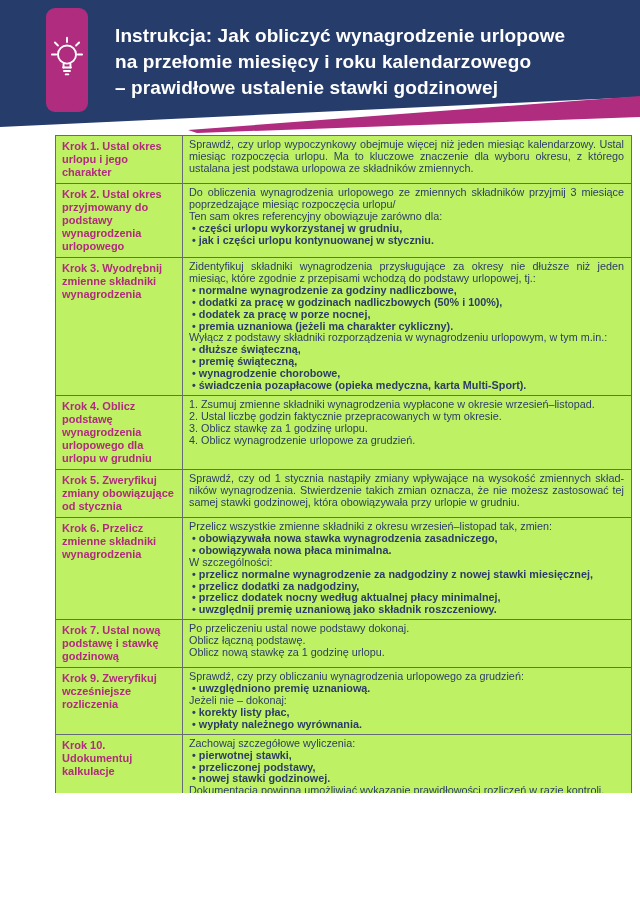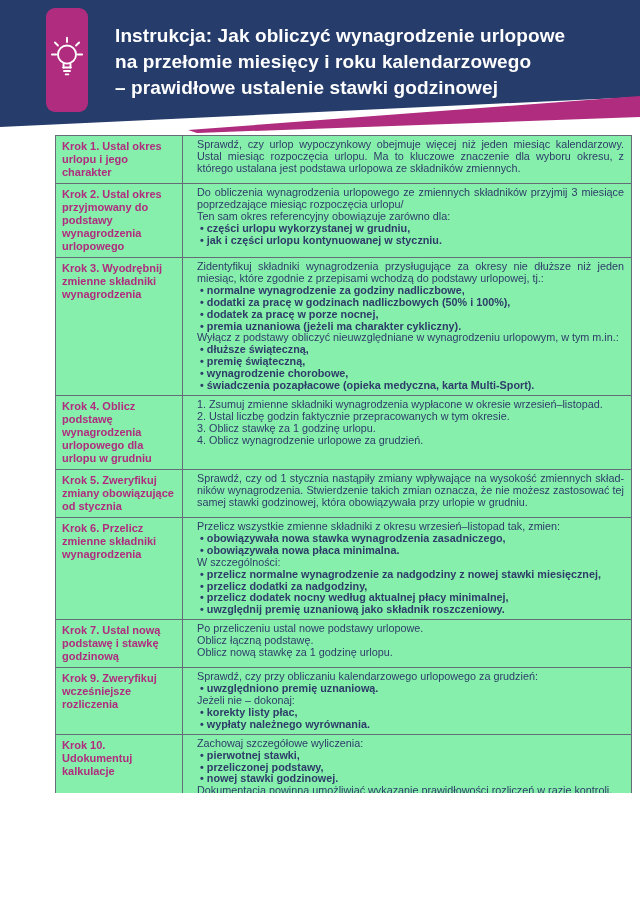--- a/index.html
+++ b/index.html
@@ -41,32 +41,32 @@
   }
 
   
   table.steps{
     position:absolute;left:55px;top:135px;width:577px;
     border-collapse:collapse;table-layout:fixed;
   }
   table.steps td{
     border:1px solid var(--border);
     vertical-align:top;
-    background:#86efac;
+    background:#bef264;
   }
   td.step{
     width:127px;
     color:var(--magenta);font-weight:bold;
     font-size:11px;line-height:13px;
     padding:4px 4px 4px 6px;
   }
   td.desc{
     color:var(--text);
     font-size:10.8px;line-height:11.9px;
-    padding:3px 7px 3px 14px;
+    padding:3px 7px 3px 6px;
   }
   td.desc p{margin:0;text-align:justify;}
   td.desc .b{padding-left:11px;text-indent:-8px;font-weight:bold;}
   td.desc .b::before{content:"\2022\00a0";}
 
   
   td.legal{
     color:var(--text);
     font-size:10.8px;line-height:12px;
     padding:3px 7px 5px 6px;
@@ -146,21 +146,21 @@
           </td>
         </tr>
         <tr>
           <td class="step">Krok 3. Wyodrębnij zmien­ne składniki wynagrodzenia</td>
           <td class="desc">
             <p>Zidentyfikuj składniki wynagrodzenia przysługujące za okresy nie dłuższe niż jeden miesiąc, które zgodnie z przepisami wchodzą do podstawy urlopowej, tj.:</p>
             <div class="b">normalne wynagrodzenie za godziny nadliczbowe,</div>
             <div class="b">dodatki za pracę w godzinach nadliczbowych (50% i 100%),</div>
             <div class="b">dodatek za pracę w porze nocnej,</div>
             <div class="b">premia uznaniowa (jeżeli ma charakter cykliczny).</div>
-            <p>Wyłącz z podstawy obliczyć nieuwzględniane w wynagrodzeniu urlopowym, w tym m.in.:</p>
+            <p>Wyłącz z podstawy składniki rozporządzenia w wynagrodzeniu urlopowym, w tym m.in.:</p>
             <div class="b">dłuższe świąteczną,</div>
             <div class="b">premię świąteczną,</div>
             <div class="b">wynagrodzenie chorobowe,</div>
             <div class="b">świadczenia pozapłacowe (opieka medyczna, karta Multi-Sport).</div>
           </td>
         </tr>
         <tr>
           <td class="step">Krok 4. Oblicz podstawę wynagrodzenia urlopowego dla urlopu w grudniu</td>
           <td class="desc">
             <p>1. Zsumuj zmienne składniki wynagrodzenia wypłacone w okresie wrzesień–listopad.</p>
@@ -184,29 +184,29 @@
             <p>W szczególności:</p>
             <div class="b">przelicz normalne wynagrodzenie za nadgodziny z nowej stawki miesięcznej,</div>
             <div class="b">przelicz dodatki za nadgodziny,</div>
             <div class="b">przelicz dodatek nocny według aktualnej płacy minimalnej,</div>
             <div class="b">uwzględnij premię uznaniową jako składnik roszczeniowy.</div>
           </td>
         </tr>
         <tr>
           <td class="step">Krok 7. Ustal nową podsta­wę i stawkę godzinową</td>
           <td class="desc">
-            <p>Po przeliczeniu ustal nowe podstawy urlopowe.</p>
+            <p>Po przeliczeniu ustal nowe podstawy dokonaj.</p>
             <p>Oblicz łączną podstawę.</p>
             <p>Oblicz nową stawkę za 1 godzinę urlopu.</p>
           </td>
         </tr>
         <tr>
           <td class="step">Krok 9. Zweryfikuj wcześ­niejsze rozliczenia</td>
           <td class="desc">
-            <p>Sprawdź, czy przy obliczaniu kalendarzowego urlopowego za grudzień:</p>
+            <p>Sprawdź, czy przy obliczaniu wynagrodzenia urlopowego za grudzień:</p>
             <div class="b">uwzględniono premię uznaniową.</div>
             <p>Jeżeli nie – dokonaj:</p>
             <div class="b">korekty listy płac,</div>
             <div class="b">wypłaty należnego wyrównania.</div>
           </td>
         </tr>
         <tr>
           <td class="step">Krok 10. Udokumentuj kalkulacje</td>
           <td class="desc">
             <p>Zachowaj szczegółowe wyliczenia:</p>

